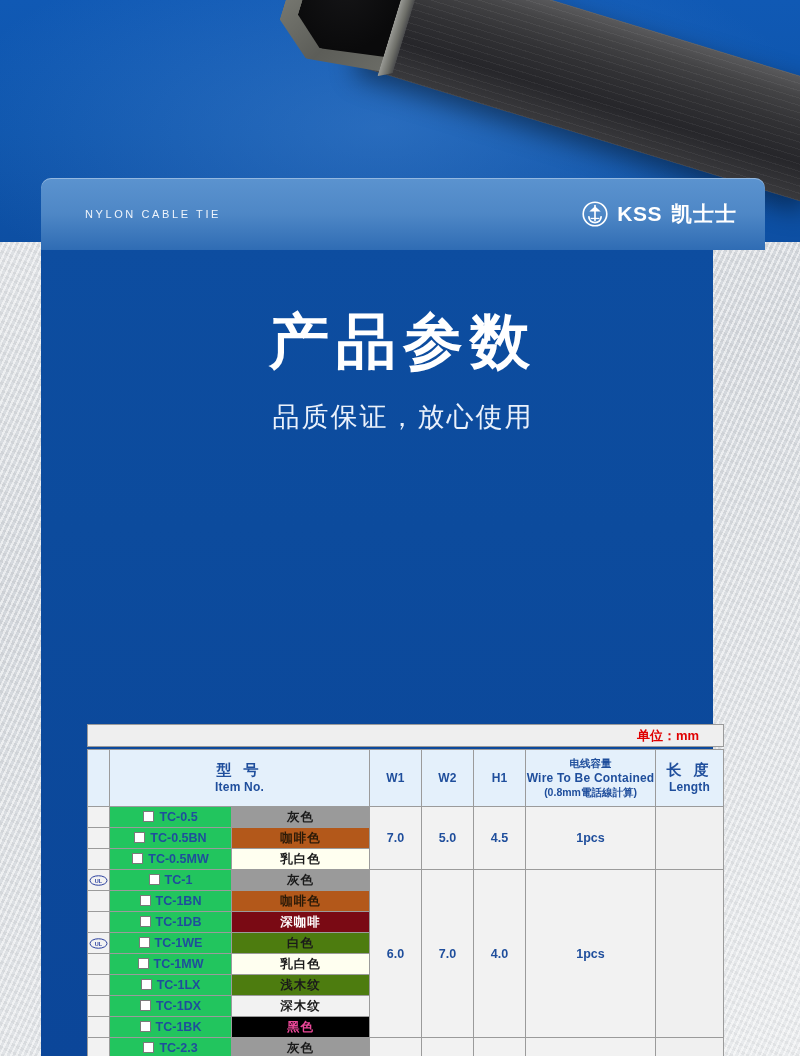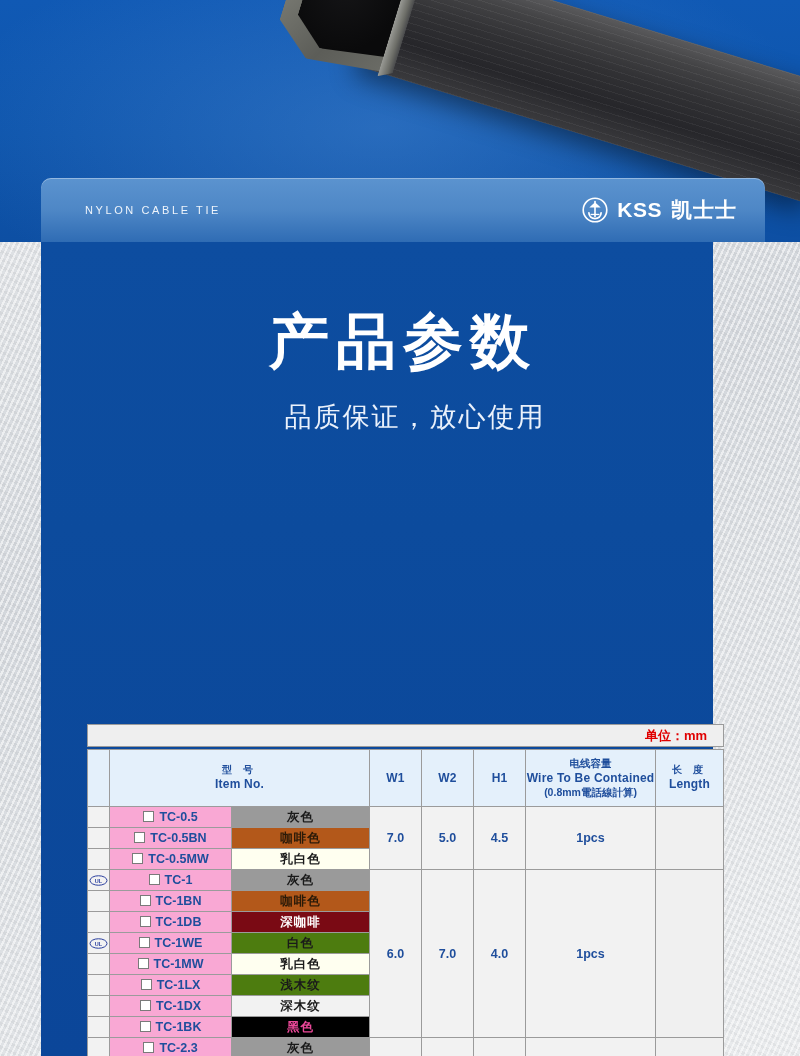--- a/index.html
+++ b/index.html
@@ -89,21 +89,21 @@
     position: absolute;
     left: 41px; top: 242px;
     width: 672px; height: 814px;
     background: linear-gradient(180deg, #0d4da0 0%, #0c4b9d 35%, #0b4699 100%);
   }
 
   
   #ribbon {
     position: absolute;
     left: 41px; top: 178px;
-    width: 724px; height: 64px;
+    width: 724px; height: 72px;
     background: linear-gradient(180deg, #5b93cf 0%, #4e87c6 50%, #2f6cb4 100%);
     border-radius: 10px 10px 0 0;
     box-shadow: inset 0 1px 0 rgba(255,255,255,.35);
     display: flex;
     align-items: center;
     justify-content: space-between;
     padding: 0 28px 0 44px;
     box-sizing: border-box;
   }
   #ribbon .kicker {
@@ -138,21 +138,21 @@
     width: 724px;
     text-align: center;
     color: #ffffff;
     font-size: 60px;
     font-weight: 700;
     letter-spacing: 7px;
     line-height: 1;
   }
   #subtitle {
     position: absolute;
-    left: 12px; top: 157px;
+    left: 0; top: 157px;
     width: 724px;
     text-align: center;
     color: #eaf1fb;
     font-size: 27px;
     font-weight: 400;
     letter-spacing: 2px;
   }
 
   
   #specs {
@@ -176,21 +176,21 @@
     width: 637px;
   }
   #unitbar {
     height: 23px;
     background: #efefef;
     border: 1px solid #9b9b9b;
     box-sizing: border-box;
     display: flex;
     align-items: center;
     justify-content: flex-end;
-    padding-right: 16px;
+    padding-right: 24px;
   }
   #unitbar .u {
     color: #e00000;
     font-size: 13px;
     font-weight: 700;
   }
   table.spec {
     width: 100%;
     border-collapse: collapse;
     table-layout: fixed;
@@ -204,36 +204,36 @@
     vertical-align: middle;
     color: #1f4e9c;
     font-size: 12.5px;
     font-weight: 700;
   }
   table.spec thead th {
     background: #e4f0fb;
     height: 56px;
     line-height: 1.25;
   }
-  table.spec thead th .cn  { display:block; font-size: 10px; letter-spacing: 3px; }
+  table.spec thead th .cn  { display:block; font-size: 15px; letter-spacing: 3px; }
   table.spec thead th .en  { display:block; font-size: 12px; letter-spacing: .2px; }
   table.spec thead th .sm  { display:block; font-size: 10.5px; }
   table.spec thead th .wide{ letter-spacing: 4px; }
 
   tr.drow { height: 21px; }
   td.ul-cell { width: 22px; background: #f2f2f2; }
   td.ul-cell .ulmark {
     display: inline-block;
     width: 19px; height: 11px;
     vertical-align: middle;
   }
   td.model {
     text-align: left;
     padding-left: 4px;
-    background: #f9a8d4;
+    background: #22c55e;
     font-size: 12.5px;
     color: #1f4e9c;
     white-space: nowrap;
   }
   td.model .cb {
     display: inline-block;
     width: 9px; height: 9px;
     border: 1px solid #7a7a7a;
     background: #fff;
     margin-right: 5px;

